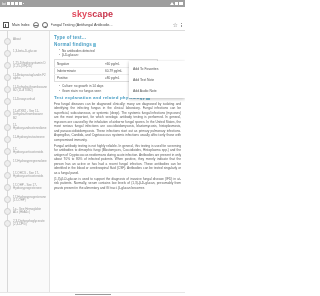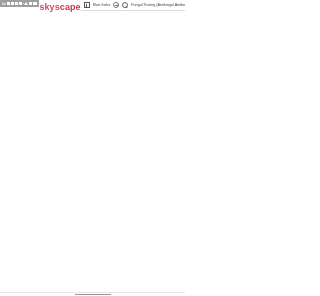--- a/index.html
+++ b/index.html
@@ -2,21 +2,21 @@
 <html><head>
 <meta charset="utf-8">
 <style>
   * { box-sizing: border-box; margin:0; padding:0; }
   html, body {
     width: 185px; height: 296px;
     background: #ffffff;
     font-family: "Liberation Sans", sans-serif;
     overflow: hidden;
   }
-  .app { position: relative; width:185px; height:296px; background:#fff; display:flex; flex-direction:row; }
+  .app { position: relative; width:185px; height:296px; background:#fff; display:flex; flex-direction:column; }
 
   
   .statusbar {
     height: 7px; background:#9e9e9e; display:flex; align-items:center;
     padding: 0 2px; flex:0 0 auto;
   }
   .sb-left { display:flex; align-items:center; gap:1px; }
   .sb-text { font-size:3px; color:#fff; letter-spacing:-0.1px; }
   .sb-sq { width:3px; height:3px; background:#fff; display:block; }
   .sb-dot { width:1.5px; height:1.5px; background:#fff; border-radius:50%; }

